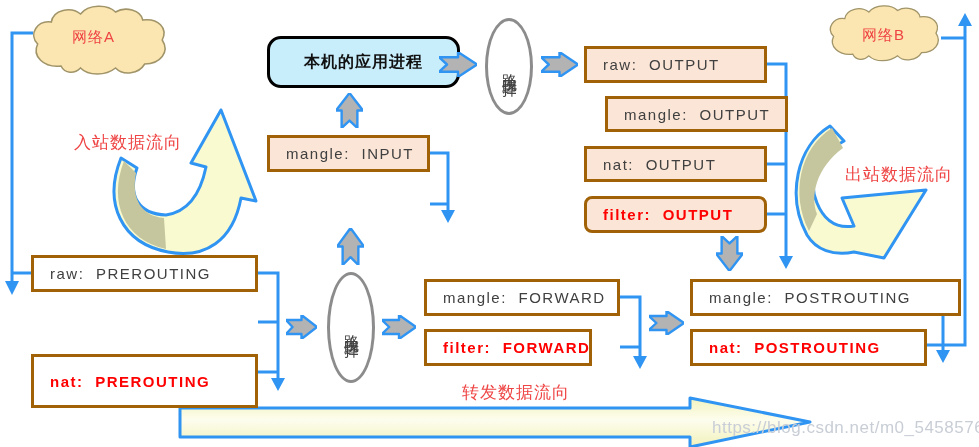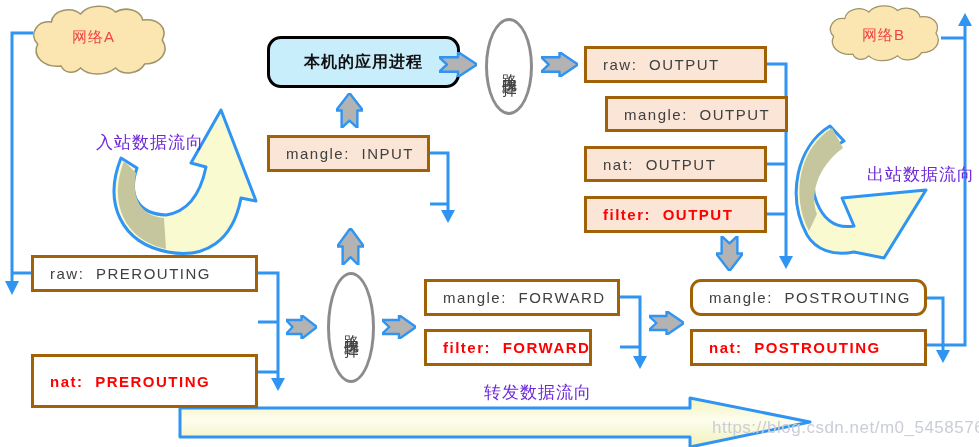--- a/index.html
+++ b/index.html
@@ -14,21 +14,21 @@
   
   .appbox{position:absolute;left:267px;top:36px;width:193px;height:52px;box-sizing:border-box;
           border:3px solid #000000;border-radius:14px;background:#c8edfb;
           display:flex;align-items:center;justify-content:center;}
   .appbox span{font-size:16px;font-weight:bold;color:#111;letter-spacing:1px;}
   
   .routing{position:absolute;box-sizing:border-box;border:3px solid #8c8c8c;border-radius:50%;background:#fff;
            display:flex;align-items:center;justify-content:center;}
   .routing span{writing-mode:vertical-rl;text-orientation:upright;font-size:15px;color:#404040;letter-spacing:3px;}
   
-  .flowlabel{position:absolute;font-size:17px;color:#6d28d9;letter-spacing:1px;white-space:nowrap;margin-left:22px;}
+  .flowlabel{position:absolute;font-size:17px;color:#ef4444;letter-spacing:1px;white-space:nowrap;}
   .cloudlabel{position:absolute;font-size:15px;color:#ef4444;letter-spacing:1px;white-space:nowrap;}
   .watermark{position:absolute;left:712px;top:418px;font-size:17px;color:#c9ced6;letter-spacing:0.5px;white-space:nowrap;}
   .blockarrow{position:absolute;}
 </style>
 </head>
 <body>
 
 <div class="canvas">
 
   <svg class="overlay" width="979" height="447" viewBox="0 0 979 447">
@@ -110,39 +110,39 @@
 
   <div class="chainbox wheat" style="left:584px;top:46px;width:183px;height:37px;">
     <span class="chaintext">raw: OUTPUT</span>
   </div>
   <div class="chainbox wheat" style="left:584px;top:96px;width:183px;height:36px;margin-left:21px;">
     <span class="chaintext">mangle: OUTPUT</span>
   </div>
   <div class="chainbox wheat" style="left:584px;top:146px;width:183px;height:36px;">
     <span class="chaintext">nat: OUTPUT</span>
   </div>
-  <div class="chainbox wheat red" style="left:584px;top:196px;width:183px;height:37px;">
+  <div class="chainbox wheat red" style="left:584px;top:196px;width:183px;height:37px;border-radius:8px;">
     <span class="chaintext">filter: OUTPUT</span>
   </div>
 
   <div class="chainbox" style="left:31px;top:255px;width:227px;height:37px;">
     <span class="chaintext">raw: PREROUTING</span>
   </div>
   <div class="chainbox red" style="left:31px;top:354px;width:227px;height:54px;">
     <span class="chaintext">nat: PREROUTING</span>
   </div>
 
   <div class="chainbox" style="left:424px;top:279px;width:196px;height:37px;">
     <span class="chaintext">mangle: FORWARD</span>
   </div>
   <div class="chainbox red" style="left:424px;top:329px;width:168px;height:37px;">
     <span class="chaintext">filter: FORWARD</span>
   </div>
 
-  <div class="chainbox" style="left:690px;top:279px;width:237px;height:37px;border-radius:11px;">
+  <div class="chainbox" style="left:690px;top:279px;width:271px;height:37px;">
     <span class="chaintext">mangle: POSTROUTING</span>
   </div>
   <div class="chainbox red" style="left:690px;top:329px;width:237px;height:37px;text-align:right;">
     <span class="chaintext">nat: POSTROUTING</span>
   </div>
 
   <svg class="blockarrow" style="left:439px;top:52px;" width="38" height="25" viewBox="0 0 38 24" preserveAspectRatio="none">
     <polygon points="0,5 19,5 19,0 38,12 19,24 19,19 0,19 8,12" fill="#b3b3b3" stroke="#3094f2" stroke-width="2.4" vector-effect="non-scaling-stroke" stroke-linejoin="round"></polygon>
   </svg>
   <svg class="blockarrow" style="left:541px;top:52px;" width="37" height="25" viewBox="0 0 38 24" preserveAspectRatio="none">

